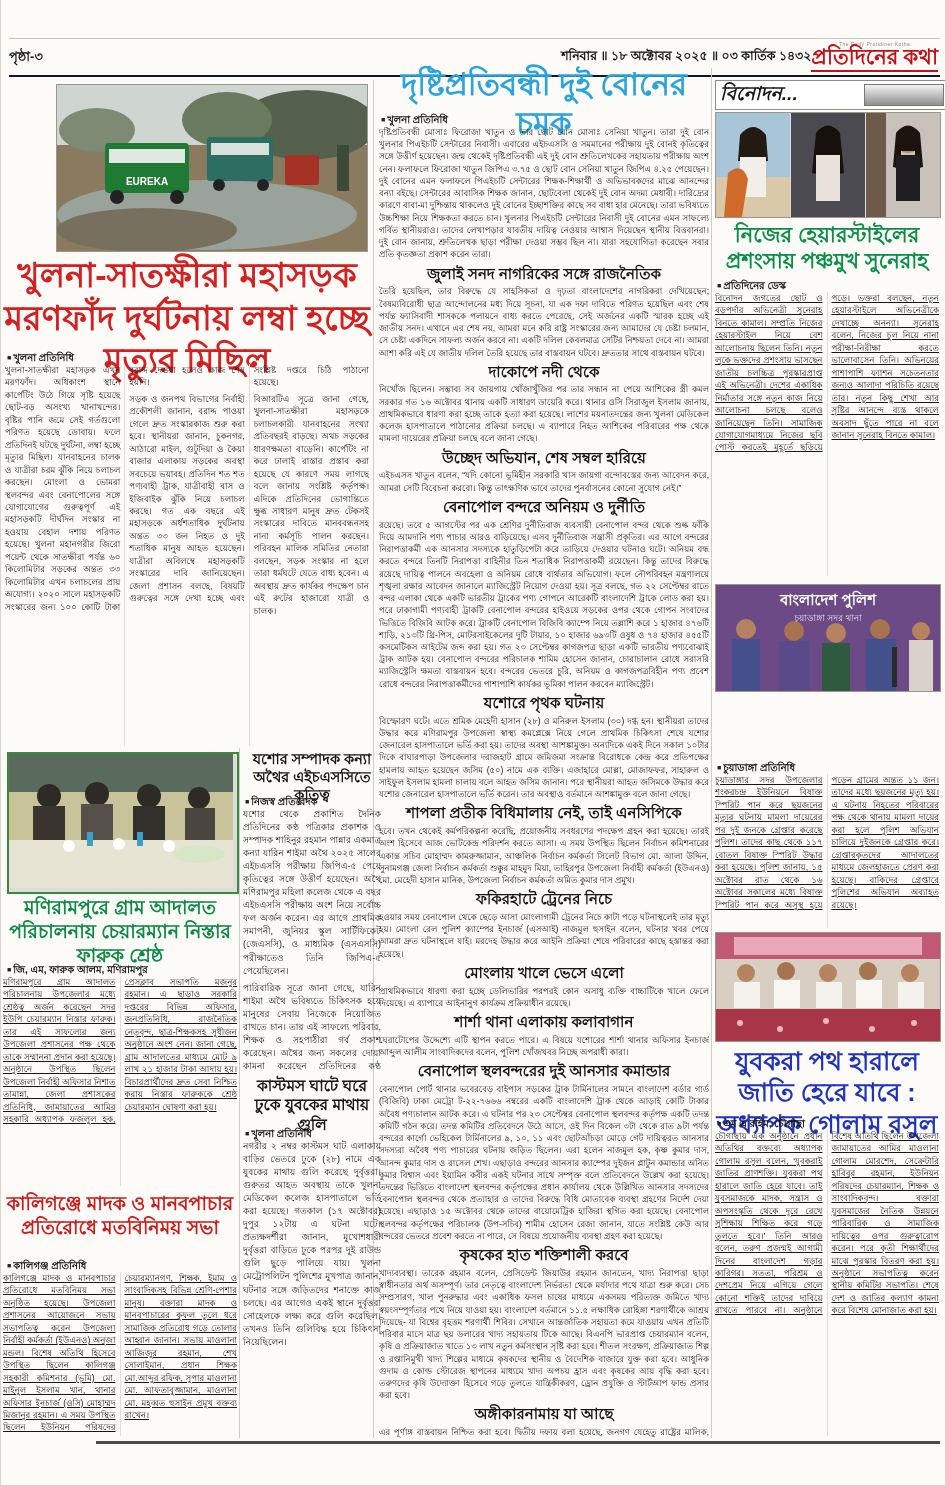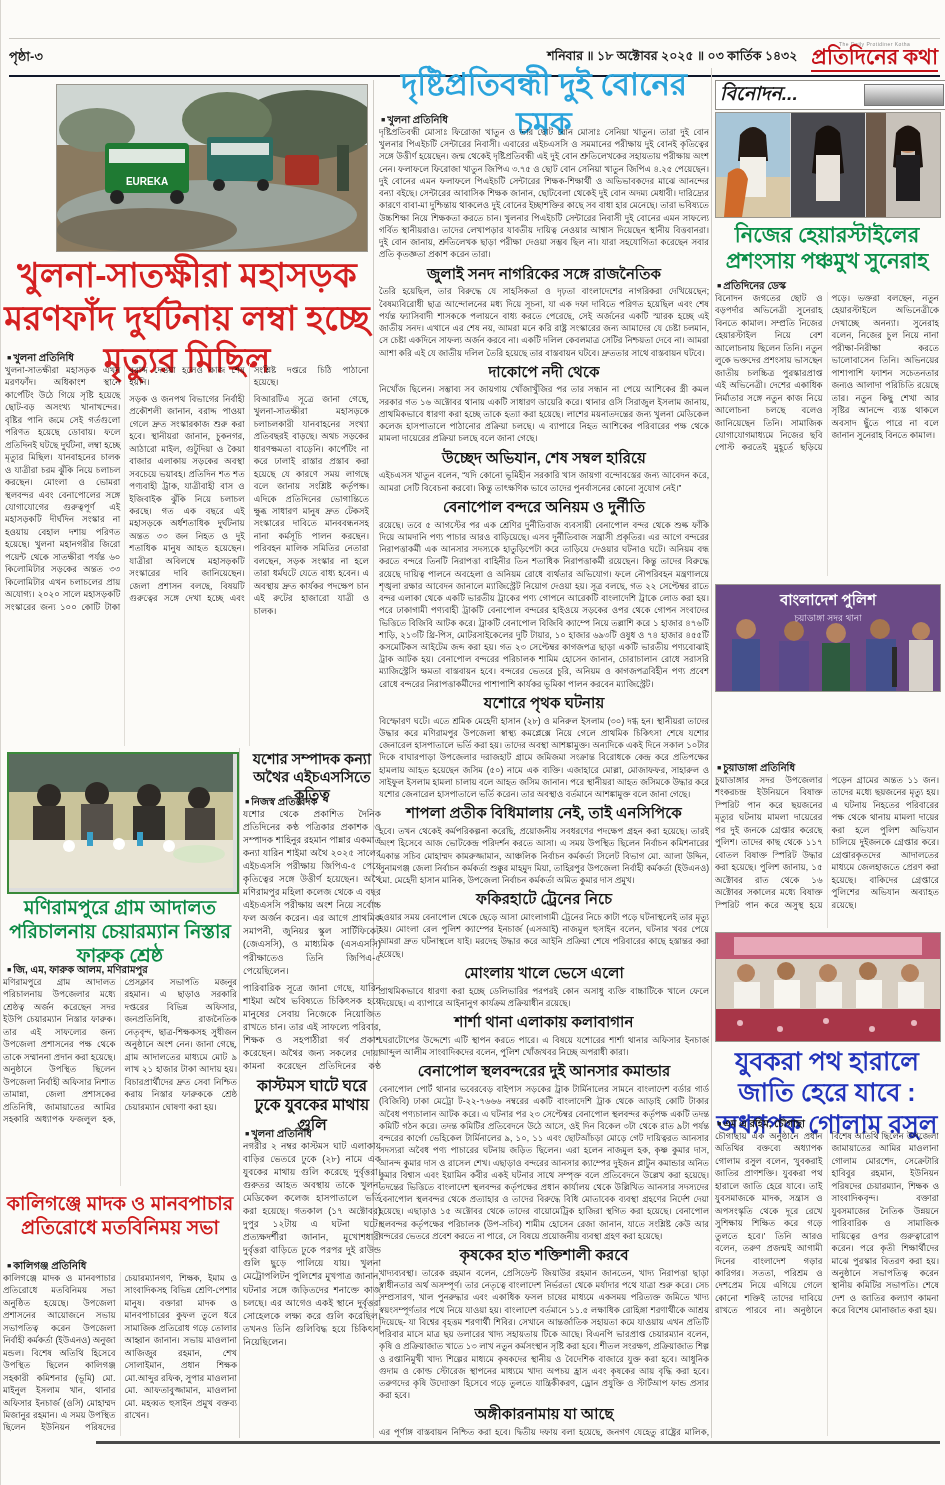--- a/index.html
+++ b/index.html
@@ -4,32 +4,32 @@
 <style>
   html,body{margin:0;padding:0;background:#e8e6e2;}
   .page{position:relative;width:945px;height:1485px;margin:0 auto;background:#fcfbf8;
         font-family:"Liberation Sans","DejaVu Sans",sans-serif;color:#161616;overflow:hidden;
         border-left:1px solid #d8d5cf;border-right:1px solid #d8d5cf;}
   .abs{position:absolute;}
   
   .topbar{left:8px;right:6px;top:38px;height:36px;border-top:1px solid #c9c6c0;border-bottom:2px solid #0f172a;
           display:flex;align-items:center;}
   .pagenum{font-size:13px;font-weight:bold;}
-  .dateline{margin-left:auto;font-size:12.5px;font-weight:bold;margin-right:14px;}
+  .dateline{margin-left:auto;font-size:12.5px;font-weight:bold;}
   .masthead{text-align:center;line-height:1;padding-right:2px;}
   .masthead .tag{font-size:5px;color:#8a8a8a;letter-spacing:.5px;}
   .masthead .name{font-size:21px;font-weight:bold;color:#c41118;font-family:"Liberation Serif","DejaVu Serif",serif;}
   .masthead .bar{height:2px;background:#c41118;margin-top:2px;}
   
   .hl{text-align:center;font-weight:bold;line-height:1.25;}
   .byline{font-size:10px;font-weight:bold;}
   .byline::before{content:"■ ";font-size:7px;vertical-align:1px;color:#222;}
   .body{font-size:8.6px;line-height:1.45;text-align:justify;overflow:hidden;}
   .body p{margin:0 0 4px 0;text-indent:0;}
-  .cols2{column-count:2;column-gap:9px;column-rule:1px solid #e0ddd7;}
+  .cols2{column-count:2;column-gap:9px;column-rule:1px solid #e0ddd7;text-decoration:underline;}
   .cols3{column-count:3;column-gap:9px;column-rule:1px solid #e0ddd7;}
   .subhead{font-size:15px;font-weight:bold;text-align:center;margin:3px 0 2px 0;line-height:1.25;}
   .vr{width:1px;background:#cfccc6;}
   .photo{border:1px solid #9a978f;background:#ddd;}
   .photo svg{display:block;}
   .entbar{display:flex;align-items:center;border:1px solid #8f8c86;background:#fff;padding:0 4px;}
   .entbar .lbl{font-size:19px;font-weight:bold;font-style:italic;}
   .entbar .grad{margin-left:auto;width:78px;height:20px;background:linear-gradient(180deg,#f2f2f2,#8f8f8f);border:1px solid #777;}
   .rule-bottom{background:#4a4a4a;}
 </style>

